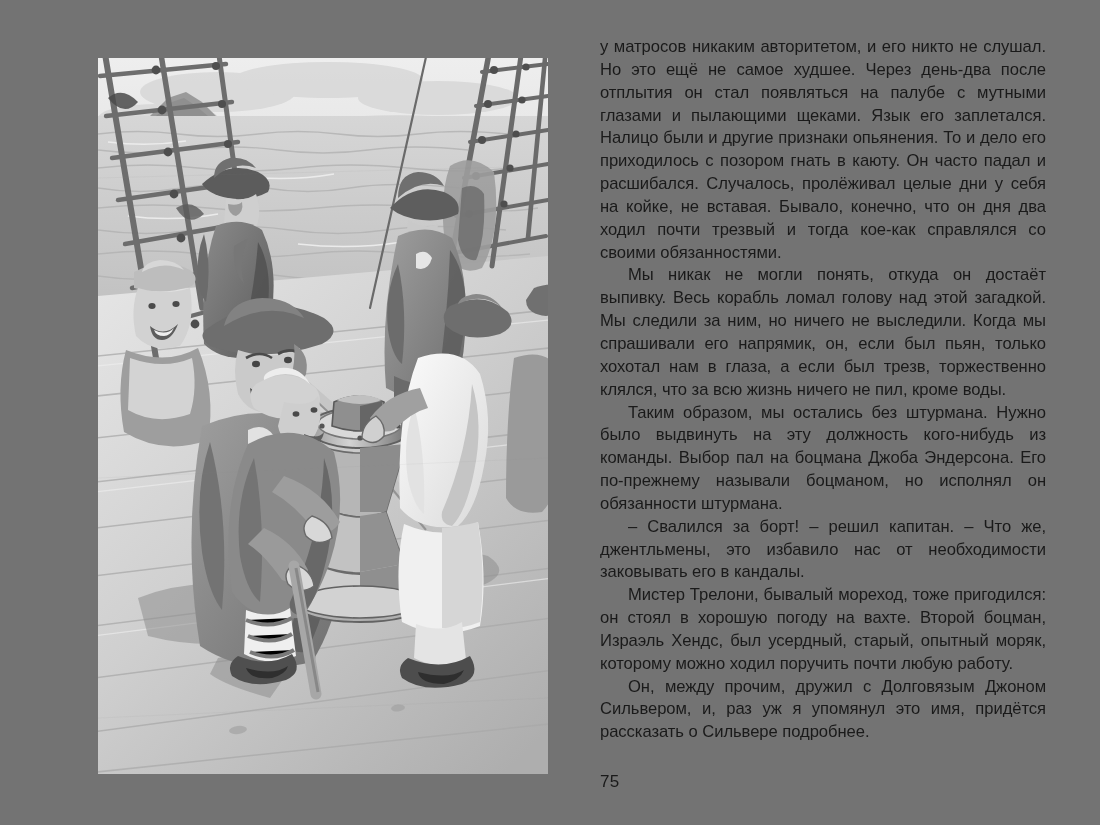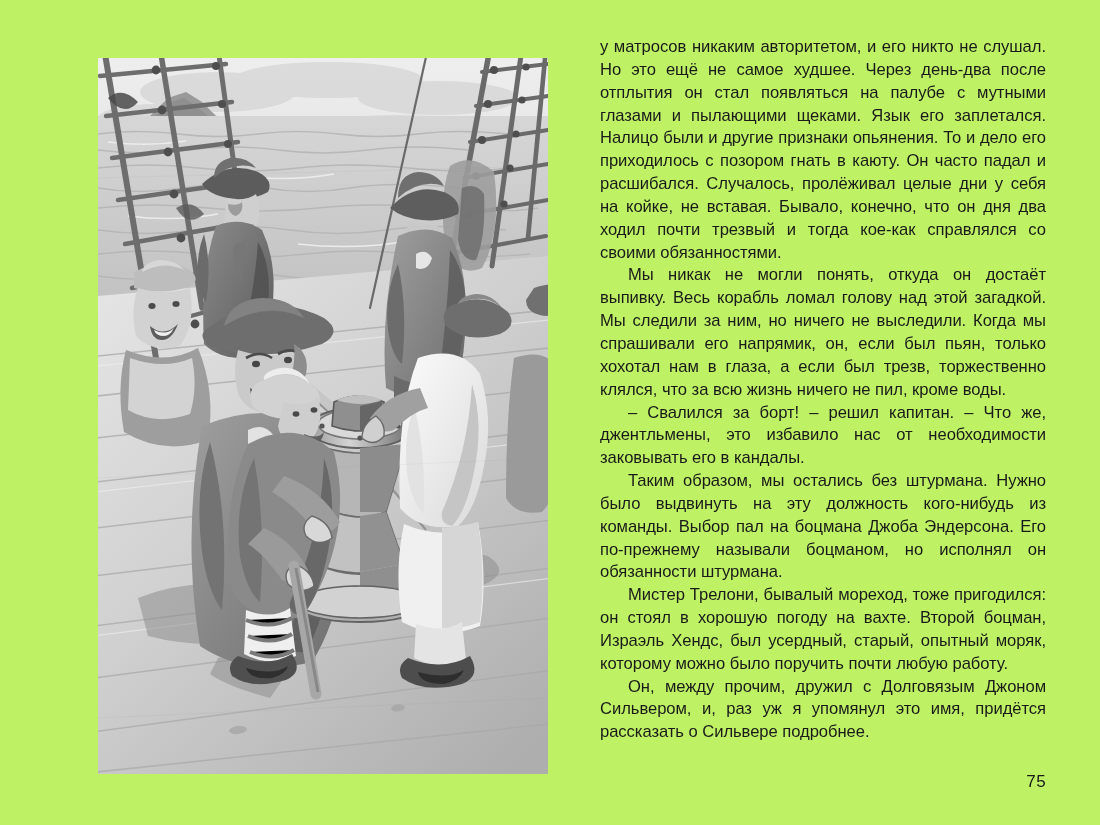--- a/index.html
+++ b/index.html
@@ -12,21 +12,21 @@
     height: 825px;
     position: relative;
     overflow: hidden;
     font-family: "Liberation Sans", sans-serif;
   }
 
   
   #page {
     position: absolute;
     inset: 0;
-    background: #bef264;
+    background: #737373;
   }
 
   
   #illustration-figure {
     position: absolute;
     left: 58px;
     top: 42px;
     width: 450px;
     height: 716px;
     overflow: hidden;
@@ -60,21 +60,21 @@
   .para.no-indent {
     text-indent: 0;
   }
 
   
   #page-number {
     position: absolute;
     left: 0;
     top: 772px;
     width: 1100px;
-    text-align: right;
+    text-align: left;
     font-size: 17px;
     color: #1a1a1a;
     letter-spacing: 0.4px;
   }
   
   #page-number {
     left: 600px;
     width: 446px;
   }
 </style>
@@ -409,22 +409,22 @@
           <path d="M0,420 L450,400" stroke="#888" stroke-width="0.6"></path>
           <path d="M0,660 L450,640" stroke="#888" stroke-width="0.6"></path>
         </g>
       </g>
     </svg>
   </figure>
 
   <div id="text-column">
     <p class="para no-indent">у матросов никаким авторитетом, и его никто не слушал. Но это ещё не самое худшее. Через день-два после отплытия он стал появляться на палубе с мутными глазами и пылающими щеками. Язык его заплетался. Налицо были и другие признаки опьянения. То и дело его приходилось с позором гнать в каюту. Он часто падал и расшибался. Случалось, пролёживал целые дни у себя на койке, не вставая. Бывало, конечно, что он дня два ходил почти трезвый и тогда кое-как справлялся со своими обязанностями.</p>
     <p class="para">Мы никак не могли понять, откуда он достаёт выпивку. Весь корабль ломал голову над этой загадкой. Мы следили за ним, но ничего не выследили. Когда мы спрашивали его напрямик, он, если был пьян, только хохотал нам в глаза, а если был трезв, торжественно клялся, что за всю жизнь ничего не пил, кроме воды.</p>
+    <p class="para">Таким образом, мы остались без штурмана. Нужно было выдвинуть на эту должность кого-нибудь из команды. Выбор пал на боцмана Джоба Эндерсона. Его по-прежнему называли боцманом, но исполнял он обязанности штурмана.</p>
     <p class="para">– Свалился за борт! – решил капитан. – Что же, джентльмены, это избавило нас от необходимости заковывать его в кандалы.</p>
-    <p class="para">Таким образом, мы остались без штурмана. Нужно было выдвинуть на эту должность кого-нибудь из команды. Выбор пал на боцмана Джоба Эндерсона. Его по-прежнему называли боцманом, но исполнял он обязанности штурмана.</p>
-    <p class="para">Мистер Трелони, бывалый мореход, тоже пригодился: он стоял в хорошую погоду на вахте. Второй боцман, Израэль Хендс, был усердный, старый, опытный моряк, которому можно было поручить почти любую работу.</p>
+    <p class="para">Мистер Трелони, бывалый мореход, тоже пригодился: он стоял в хорошую погоду на вахте. Второй боцман, Израэль Хендс, был усердный, старый, опытный моряк, которому можно ходил поручить почти любую работу.</p>
     <p class="para">Он, между прочим, дружил с Долговязым Джоном Сильвером, и, раз уж я упомянул это имя, придётся рассказать о Сильвере подробнее.</p>
 
   </div>
 
   <div id="page-number">75</div>
 
 </div>
 
 </body></html>

